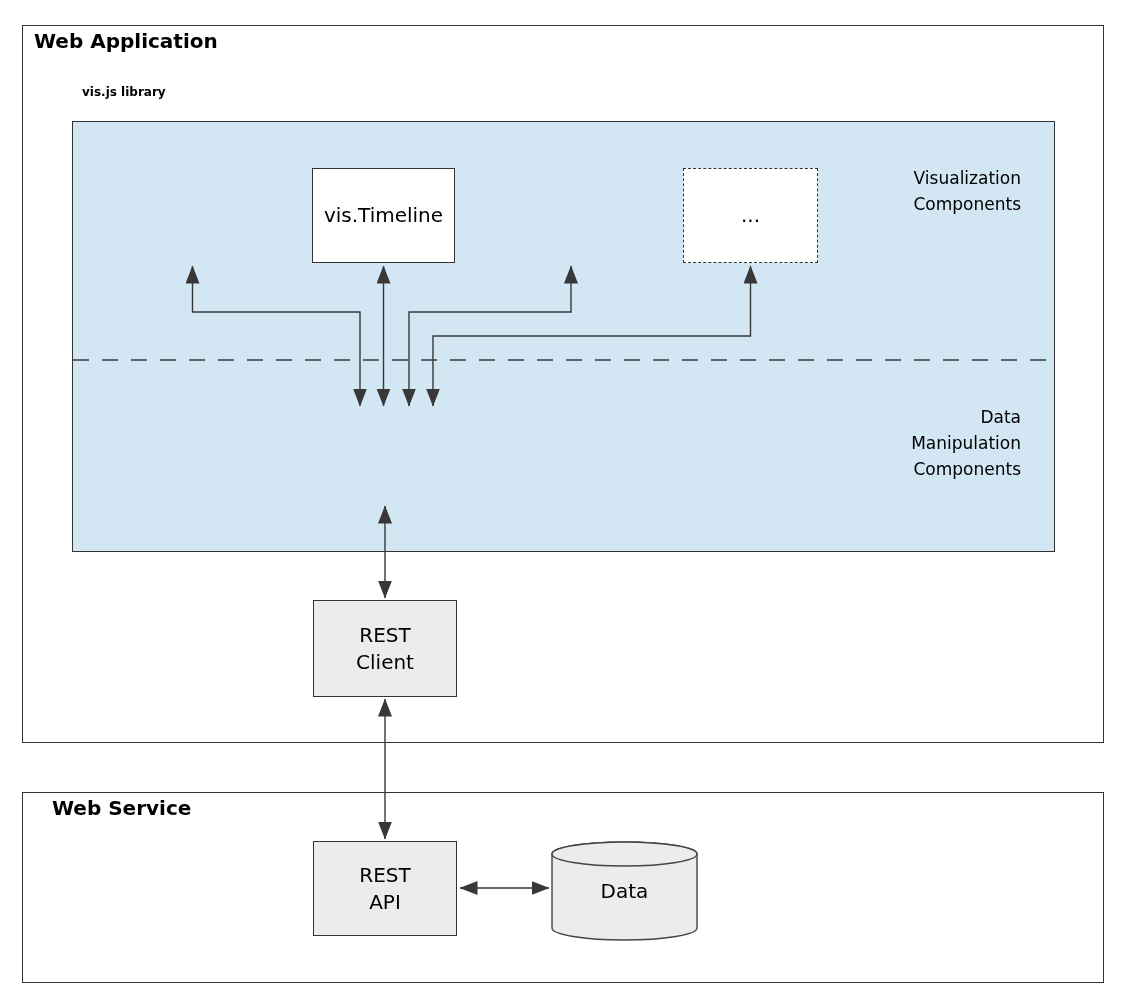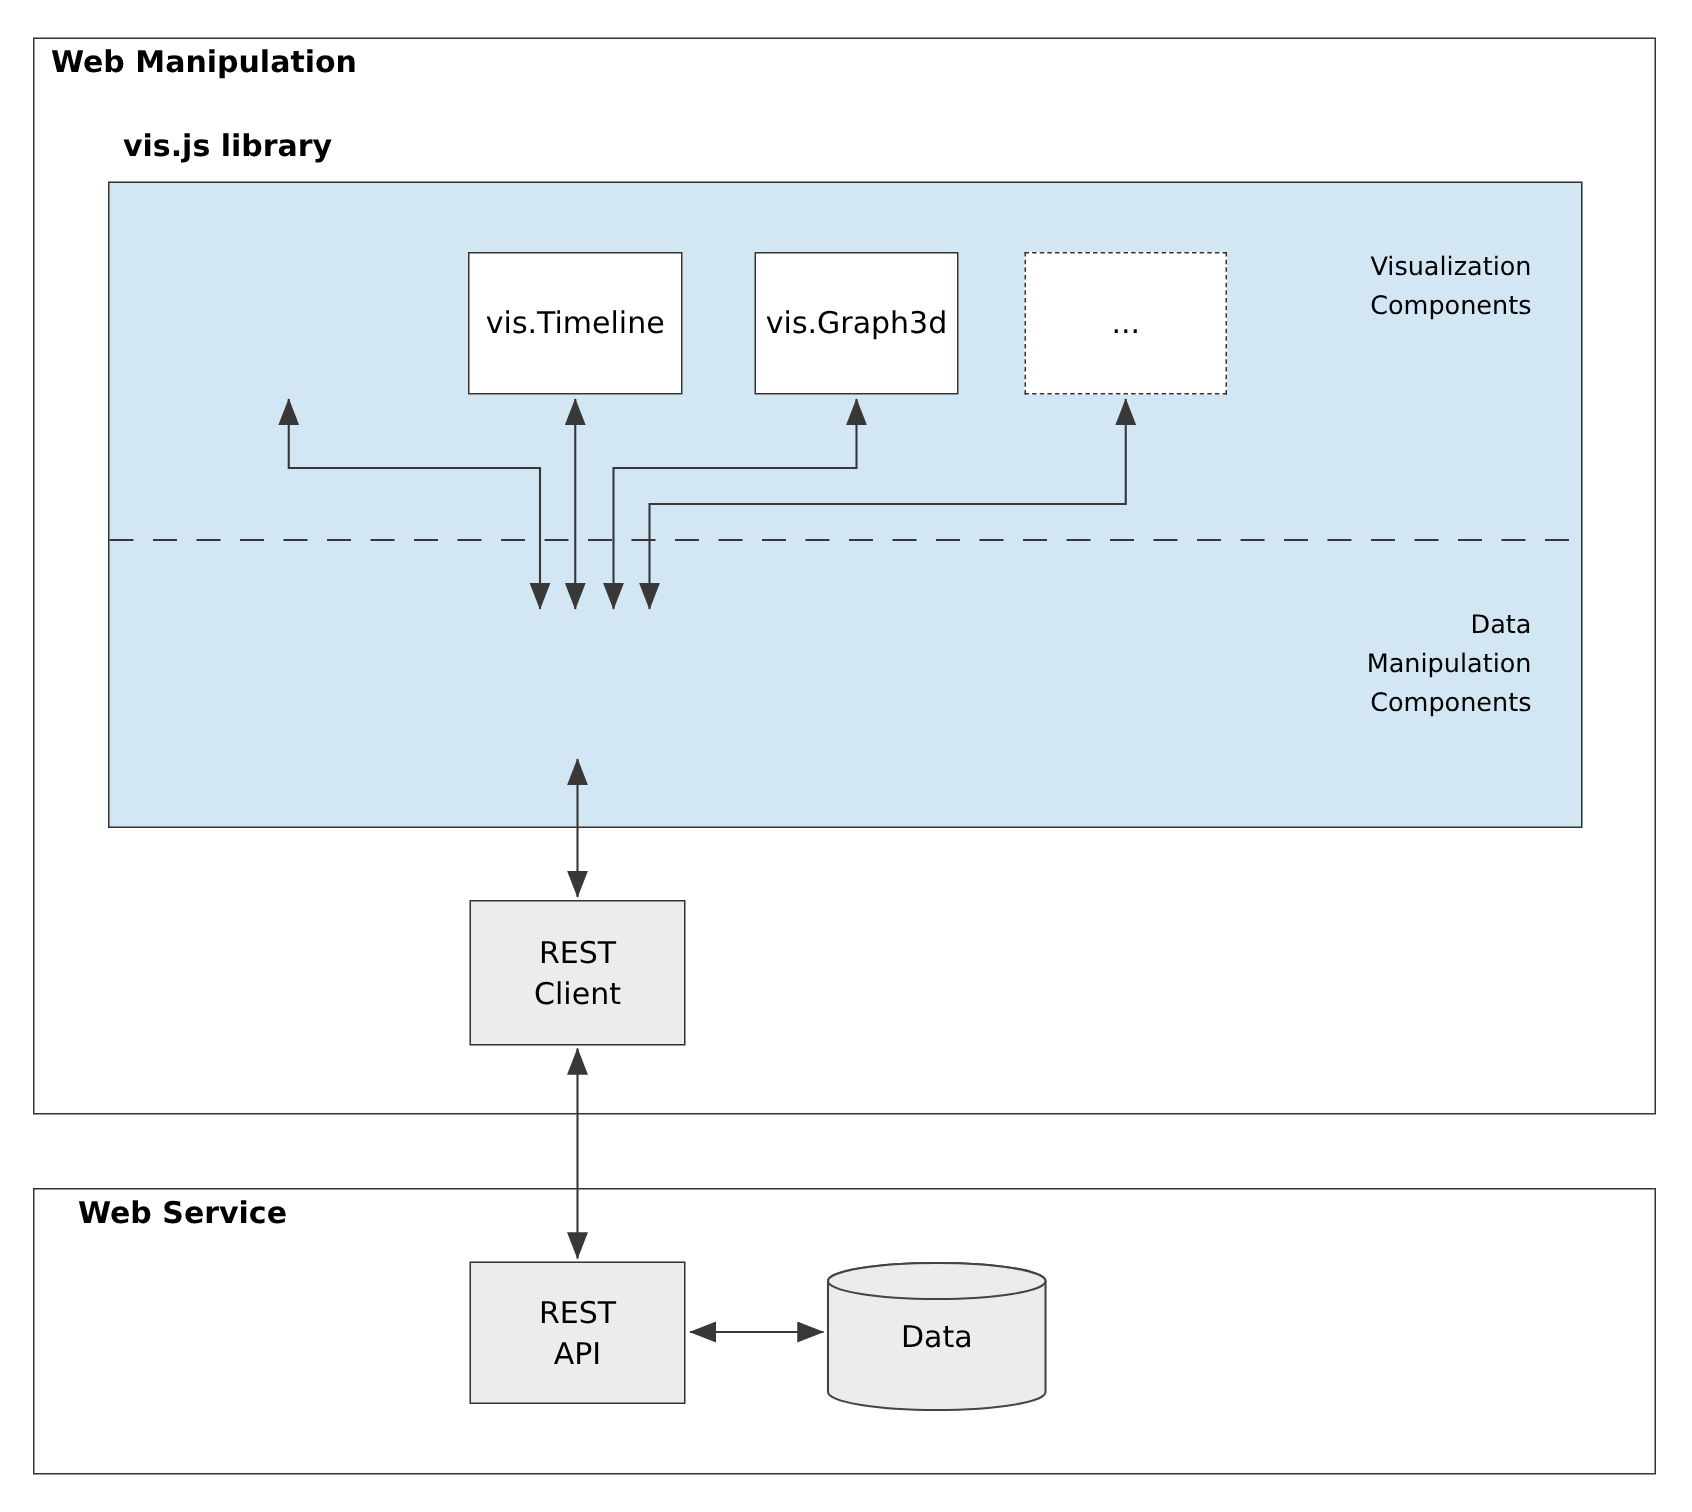--- a/index.html
+++ b/index.html
@@ -16,21 +16,21 @@
     font-family:"DejaVu Sans","Liberation Sans",sans-serif;color:var(--text-color);
     overflow:hidden;
   }
   .container{
     position:absolute;border:1.4px solid var(--border-color);background:#ffffff;box-sizing:border-box;
   }
   .container-title{
     position:absolute;font-size:20px;font-weight:bold;line-height:1.2;white-space:nowrap;
   }
   .sub-label{
-    position:absolute;font-size:20px;font-weight:bold;white-space:nowrap;
+    position:absolute;font-size:12px;font-weight:bold;white-space:nowrap;
   }
   .panel{
     position:absolute;left:72px;top:121px;width:983px;height:431px;
     background:var(--panel-fill);border:1.4px solid var(--border-color);box-sizing:border-box;
   }
   .node{
     position:absolute;box-sizing:border-box;border:1.5px solid var(--border-color);
     background:var(--box-fill-white);
     display:flex;align-items:center;justify-content:center;
     font-size:20px;line-height:1.35;text-align:center;white-space:pre-line;
@@ -52,27 +52,26 @@
   svg.overlay .divider{fill:none;stroke:var(--line-color);stroke-width:1.3px;stroke-dasharray:16 13;}
   svg.overlay .cyl{fill:var(--box-fill-gray);stroke:#444444;stroke-width:1.4px;}
   #ah path{fill:var(--line-color);}
 </style>
 </head>
 <body>
 
 <div class="canvas">
 
   <div class="container" style="left:22px;top:25px;width:1082px;height:718px;"></div>
-  <div class="container-title" style="left:34px;top:29px;">Web Manipulation</div>
+  <div class="container-title" style="left:34px;top:29px;">Web Application</div>
 
   <div class="sub-label" style="left:82px;top:85px;">vis.js library</div>
   <div class="panel"></div>
 
   <div class="node" style="left:312px;top:168px;width:143px;height:95px;">vis.Timeline</div>
-  <div class="node" style="left:503px;top:168px;width:136px;height:95px;">vis.Graph3d</div>
   <div class="node dashed" style="left:683px;top:168px;width:135px;height:95px;">...</div>
 
   <div class="side-label" style="top:165px;">Visualization
 Components</div>
   <div class="side-label" style="top:404px;">Data
 Manipulation
 Components</div>
 
 
   <div class="node gray" style="left:313px;top:600px;width:144px;height:97px;">REST

